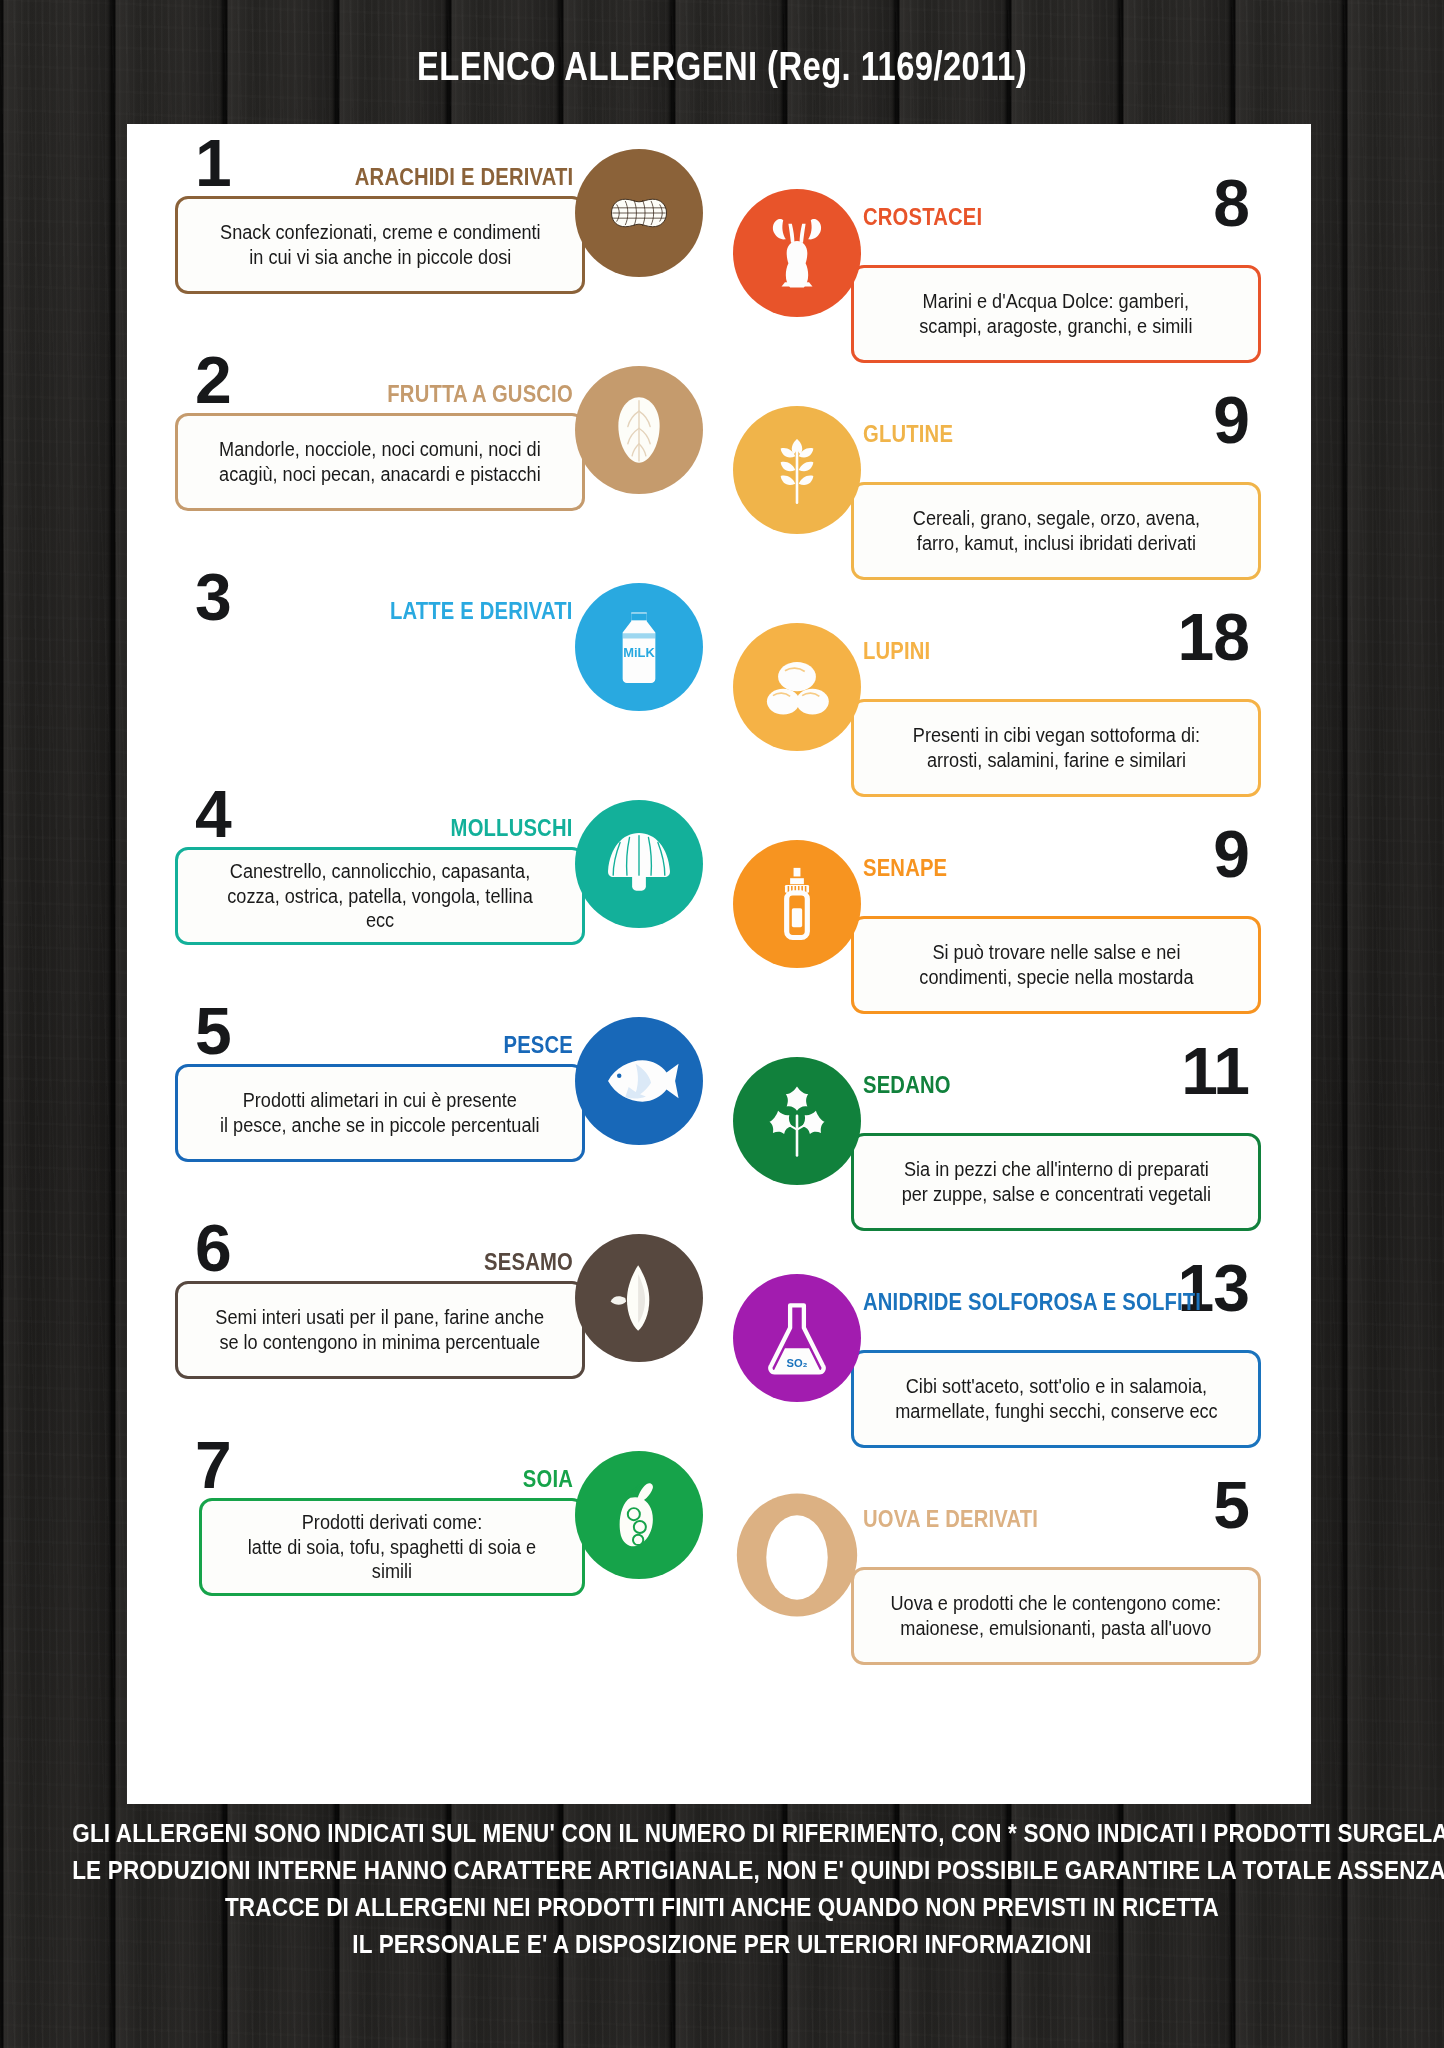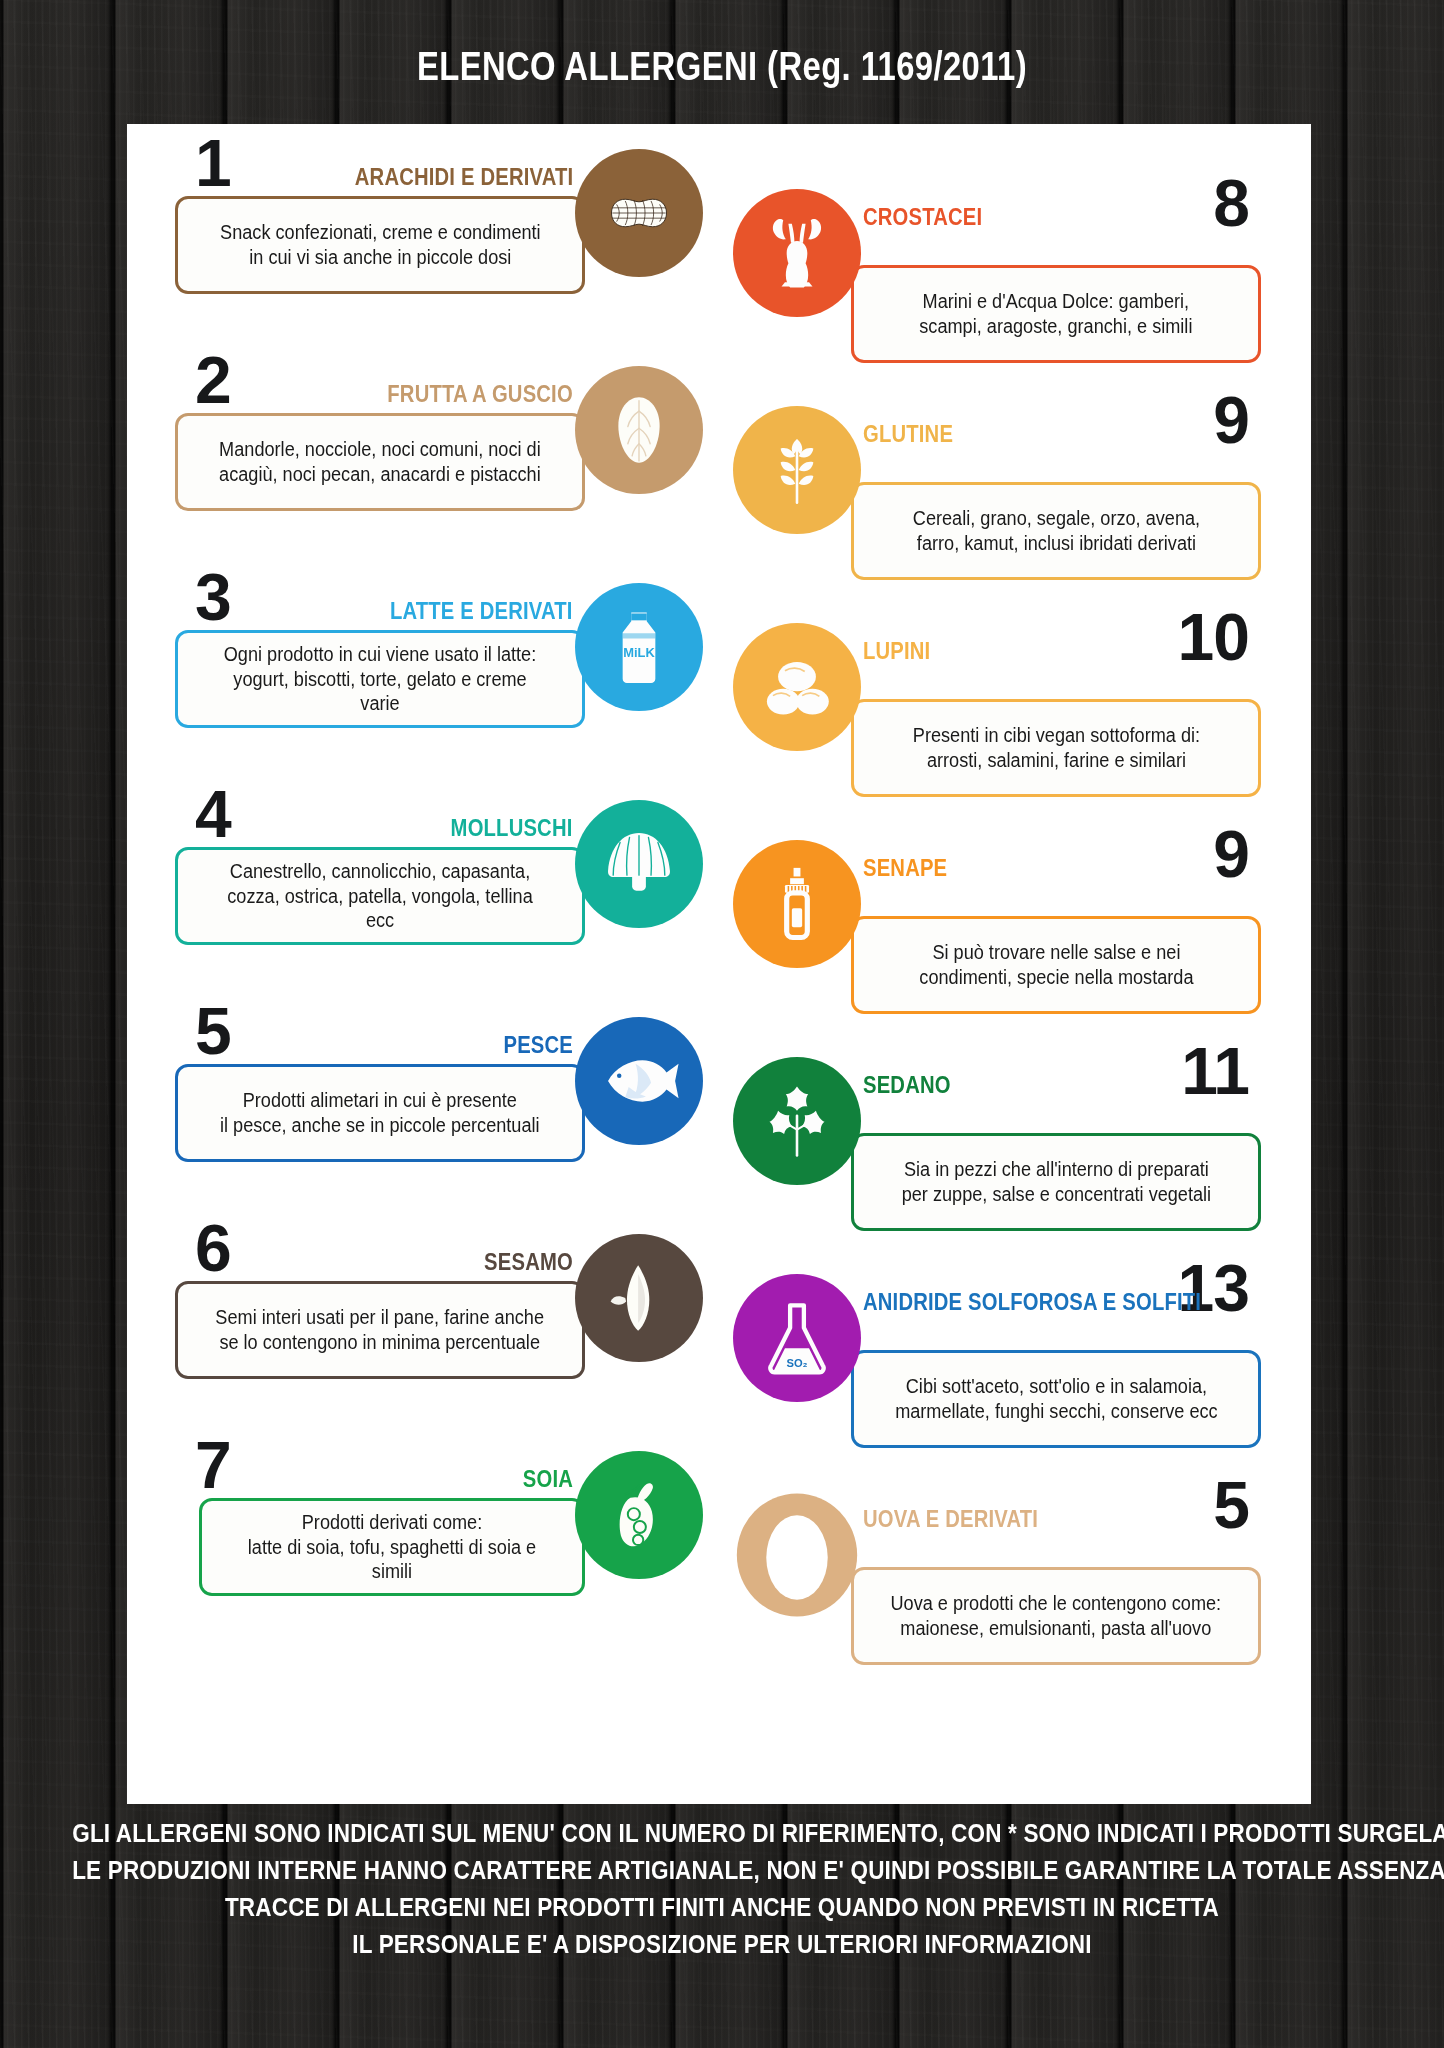--- a/index.html
+++ b/index.html
@@ -235,24 +235,20 @@
     <g stroke="#e4d3bb" stroke-width="1.6" fill="none" stroke-linecap="round">
       <path d="M50 16v70"></path>
       <path d="M50 28c-6 4-11 10-13 18M50 28c6 4 11 10 13 18M50 48c-6 4-11 10-13 18M50 48c6 4 11 10 13 18M50 66c-4 4-7 9-8 14M50 66c4 4 7 9 8 14"></path>
     </g>
           </svg>
         </div>
       </div>
       <div class="allergen left">
         <div class="num">3</div>
         <div class="cat" style="color: rgb(41, 169, 224);">LATTE E DERIVATI</div>
-        <div class="box" style="border-color: rgb(41, 169, 224);">
-          <p>Ogni prodotto in cui viene usato il latte:
-yogurt, biscotti, torte, gelato e creme varie</p>
-        </div>
         <div class="circle" style="background: rgb(41, 169, 224);">
           <svg viewBox="0 0 100 100">
     <path fill="#fdfdfd" d="M41 10h18v10l10 13v54a5 5 0 0 1-5 5H36a5 5 0 0 1-5-5V33l10-13z"></path>
     <path fill="#29a9e0" d="M41 11h18v8H41z"></path>
     <path fill="#29a9e0" d="M31 34h38v6H31z" opacity="0.45"></path>
     <text x="50" y="62" font-family="Liberation Sans, sans-serif" font-size="15" font-weight="bold" fill="#29a9e0" text-anchor="middle">MiLK</text>
   </svg>
         </div>
       </div>
       <div class="allergen left">
@@ -360,21 +356,21 @@
       <path d="M52 34c3-7 10-11 17-9-1 8-8 13-17 9z"></path>
       <path d="M48 50c-3-7-10-11-17-9 1 8 8 13 17 9z"></path>
       <path d="M52 50c3-7 10-11 17-9-1 8-8 13-17 9z"></path>
       <path d="M48 66c-3-7-10-11-17-9 1 8 8 13 17 9z"></path>
       <path d="M52 66c3-7 10-11 17-9-1 8-8 13-17 9z"></path>
     </g>
   </svg>
         </div>
       </div>
       <div class="allergen right">
-        <div class="num">10</div>
+        <div class="num">18</div>
         <div class="cat" style="color: rgb(245, 178, 70);">LUPINI</div>
         <div class="box" style="border-color: rgb(245, 178, 70);">
           <p>Presenti in cibi vegan sottoforma di:
 arrosti, salamini, farine e similari</p>
         </div>
         <div class="circle" style="background: rgb(245, 178, 70);">
           <svg viewBox="0 0 100 100">
     <ellipse cx="50" cy="38" rx="22" ry="17" fill="#fdfdfd"></ellipse>
     <ellipse cx="34" cy="67" rx="19" ry="15" fill="#fdfdfd"></ellipse>
     <ellipse cx="68" cy="67" rx="19" ry="15" fill="#fdfdfd"></ellipse>

